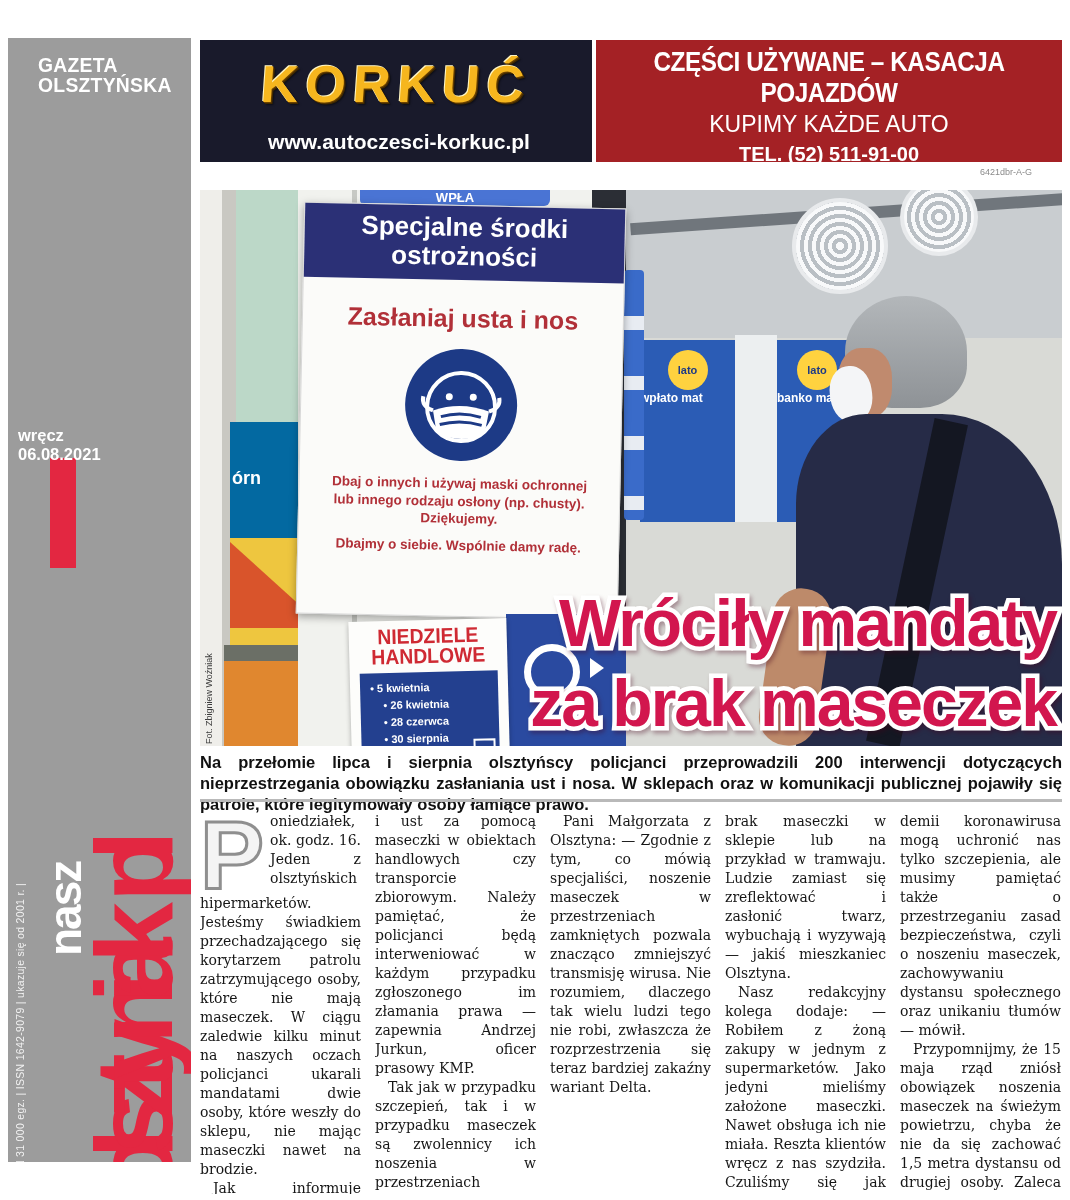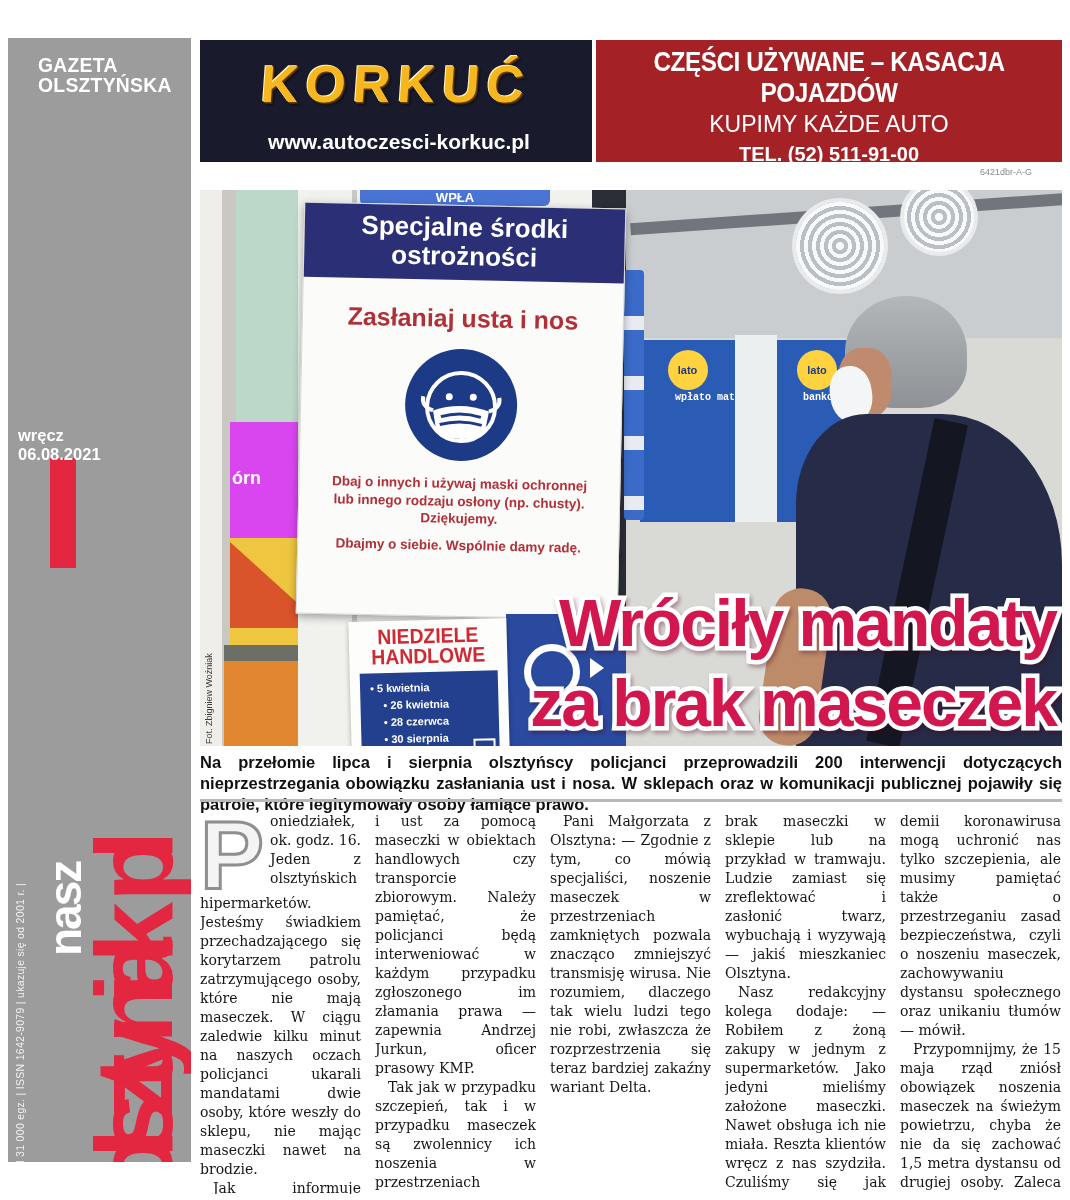--- a/index.html
+++ b/index.html
@@ -36,40 +36,40 @@
   .ad-l2 { font-size:23px; font-weight:normal; margin-top:2px; }
   .ad-l3 { font-size:20px; font-weight:bold; margin-top:5px; }
   .ad-l4 { font-size:20px; font-weight:bold; margin-top:1px; }
   .ad-code { left:980px; top:167px; font-size:9px; color:#8a8a8a; }
 
   
   .photo { left:200px; top:190px; width:862px; height:556px; background:#d9dad6; overflow:hidden; }
   .ph-left-frame { position:absolute; left:0; top:0; width:36px; height:556px;
     background:linear-gradient(90deg,#efeeea 0 60%,#c9c8c2 60% 100%); }
   .ph-teal { position:absolute; left:36px; top:0; width:62px; height:232px; background:#bcd8c8; }
-  .ph-green { position:absolute; left:30px; top:232px; width:82px; height:116px; background:#d946ef; }
+  .ph-green { position:absolute; left:30px; top:232px; width:82px; height:116px; background:#0369a1; }
   .ph-green-txt { color:#fff; font-weight:bold; font-size:18px; margin:46px 0 0 2px; }
   .ph-yellow { position:absolute; left:30px; top:348px; width:112px; height:112px; background:#eec63f; }
   .ph-orange-tri { position:absolute; left:30px; top:352px; width:95px; height:86px; background:#d9542b;
     clip-path:polygon(0 0,100% 100%,0 100%); }
   .ph-shelf { position:absolute; left:24px; top:455px; width:132px; height:16px; background:#6b6f66; }
   .ph-bottomleft { position:absolute; left:24px; top:471px; width:132px; height:85px; background:#e0872f; }
   .ph-glass { position:absolute; left:98px; top:0; width:296px; height:556px; background:#f1f2ee; }
   .ph-glassline { position:absolute; left:152px; top:0; width:5px; height:556px; background:#c7c9c4; }
   .ph-darkframe { position:absolute; left:392px; top:0; width:34px; height:556px; background:#2b2e35; }
   .ph-ceiling { position:absolute; left:426px; top:0; width:436px; height:148px; background:#c9cdd0; }
   .ph-beam { position:absolute; left:430px; top:18px; width:440px; height:12px; background:#70767c; transform:rotate(-4deg); }
   .fan { position:absolute; border-radius:50%;
     background:repeating-radial-gradient(circle,#f8f9fa 0 4px,#b9bfc4 4px 8px); border:4px solid #e8eaec; }
   .fan1 { left:592px; top:8px; width:96px; height:96px; }
   .fan2 { left:700px; top:-12px; width:78px; height:78px; }
   .atm { position:absolute; top:150px; width:95px; height:182px; background:#2b5cb5; }
   .atm .coin { width:40px; height:40px; border-radius:50%; background:#ffd23f; margin:10px auto 2px;
     color:#1d3a86; font-weight:bold; font-size:11px; text-align:center; line-height:40px; }
-  .atm .lbl { color:#fff; font-weight:bold; font-size:10px; text-align:right; line-height:1.1;font-family:Liberation Mono, monospace; }
+  .atm .lbl { color:#fff; font-weight:bold; font-size:12px; text-align:left; line-height:1.1; }
   .atm1 { left:440px; } .atm2 { left:577px; width:80px; } .atm3 { left:660px; top:140px; width:72px; height:75px; background:#2456a8; }
   .atm3 .coin { width:34px; height:34px; line-height:34px; font-size:9px; margin-top:6px; }
   .pillar { position:absolute; left:535px; top:145px; width:42px; height:187px; background:#eceff0; }
   .man-hair { position:absolute; left:645px; top:106px; width:122px; height:112px;
     background:linear-gradient(#b3b7ba,#8e9296); border-radius:55% 55% 42% 42%; }
   .man-face { position:absolute; left:638px; top:158px; width:54px; height:70px; background:#c08a6e; border-radius:42%; }
   .man-mask { position:absolute; left:630px; top:176px; width:42px; height:56px; background:#f4f5f7;
     border-radius:46%; transform:rotate(-8deg); }
   .man-body { position:absolute; left:596px; top:224px; width:266px; height:332px; background:#262b47;
     border-radius:70px 120px 0 0 / 90px 150px 0 0; }

